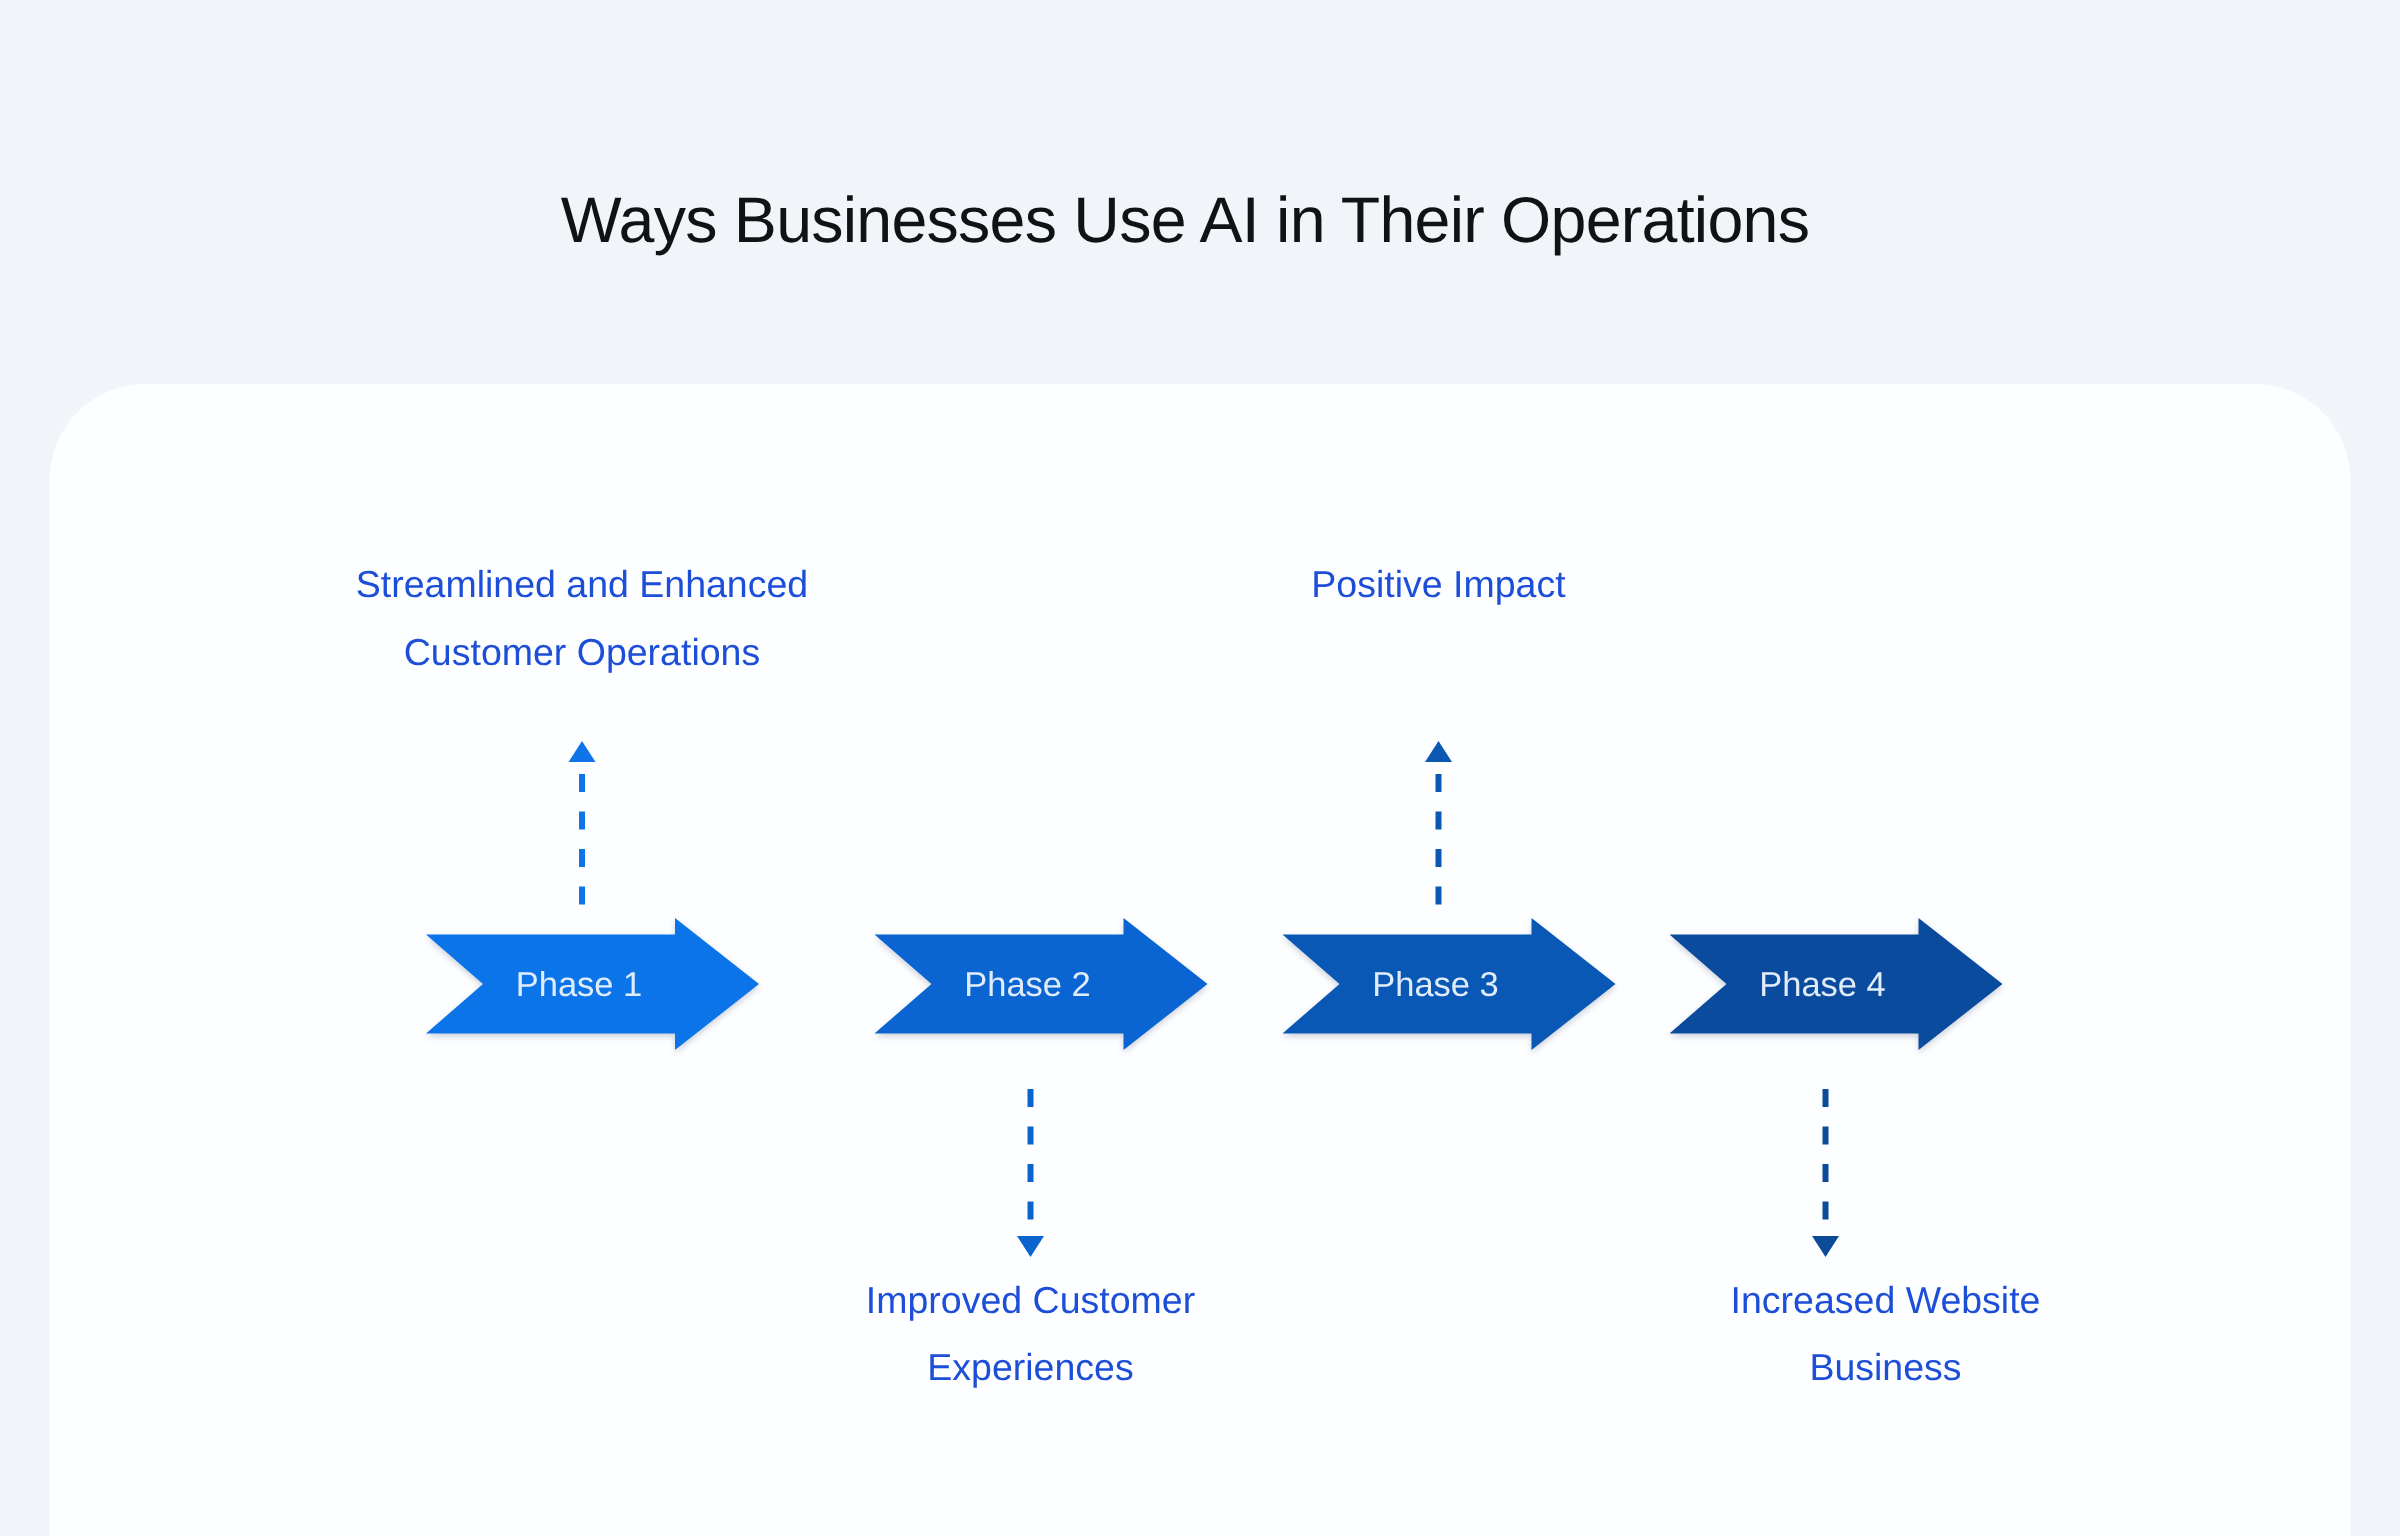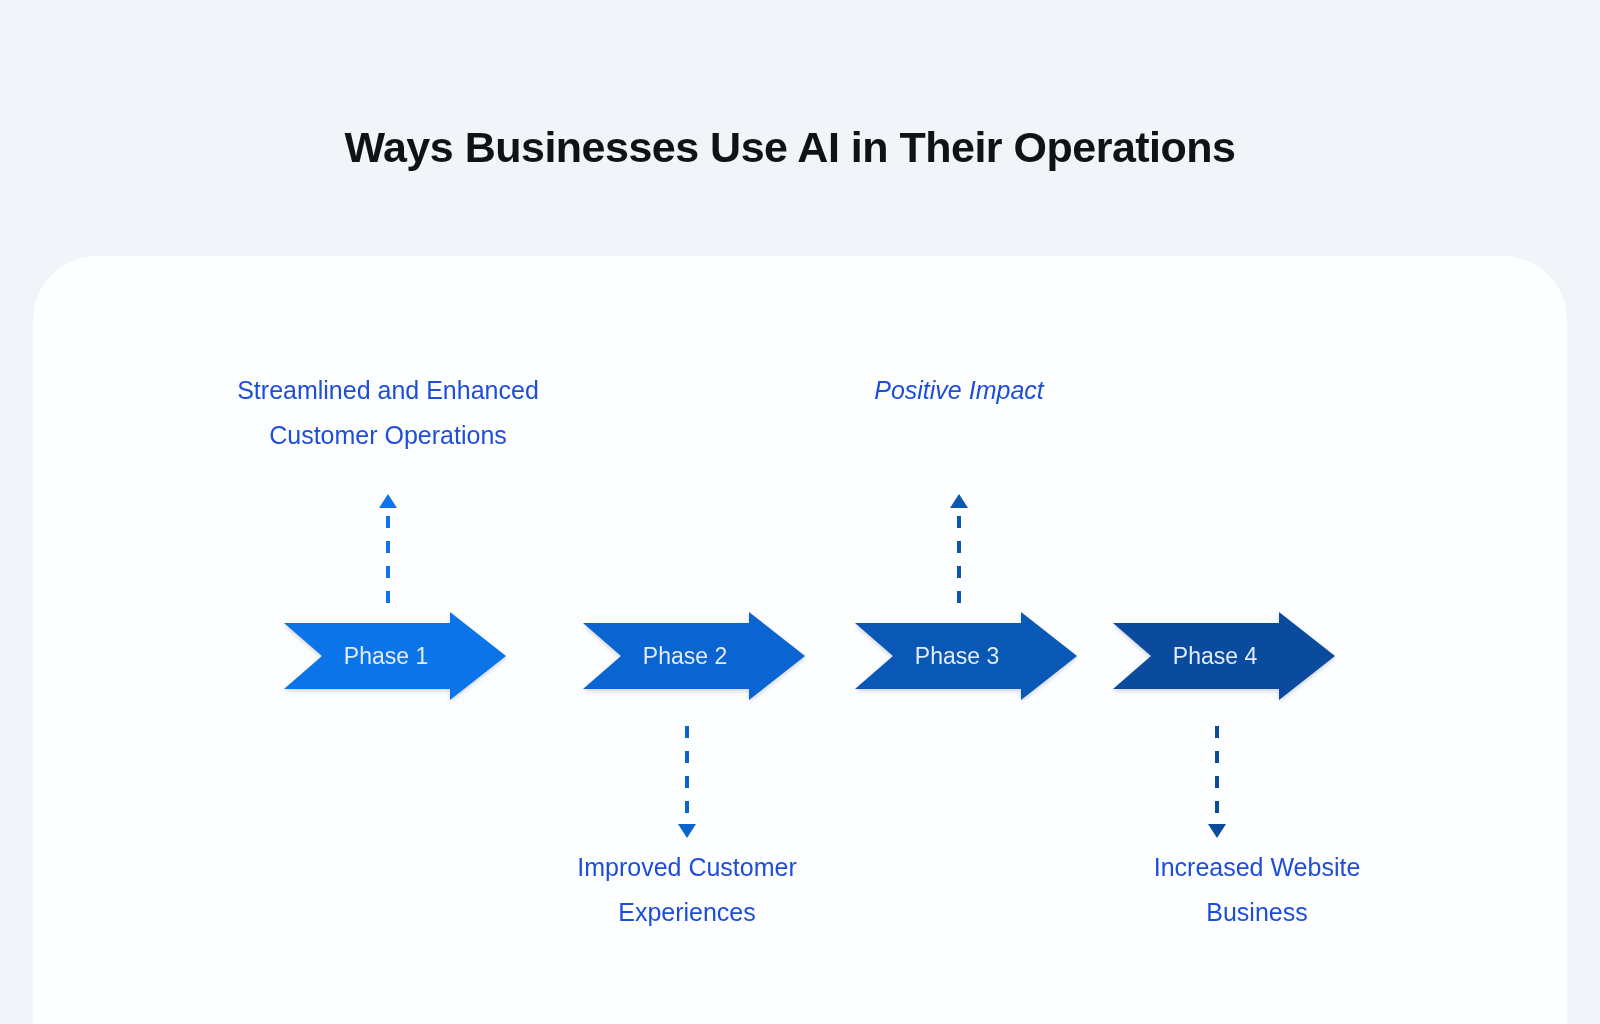--- a/index.html
+++ b/index.html
@@ -12,21 +12,21 @@
     font-family: "Liberation Sans", sans-serif;
   }
   .page-title {
     position: absolute;
     top: 123px;
     left: 0;
     width: 1580px;
     margin: 0;
     text-align: center;
     font-size: 43px;
-    font-weight: 700;
+    font-weight: 400;
     letter-spacing: -0.5px;
     color: #101214;
   }
   .card {
     position: absolute;
     left: 33px;
     right: 33px;
     top: 256px;
     height: 860px;
     background: #fdfeff;
@@ -57,21 +57,21 @@
   .p1-arrow { left: 284px; }
   .p2-arrow { left: 583px; }
   .p3-arrow { left: 855px; }
   .p4-arrow { left: 1113px; }
   .p1-conn  { left: 376px; }
   .p2-conn  { left: 675px; }
   .p3-conn  { left: 947px; }
   .p4-conn  { left: 1205px; }
   .p1-note  { left: 388px; }
   .p2-note  { left: 687px; }
-  .p3-note  { left: 959px; font-style: italic; }
+  .p3-note  { left: 959px; }
   .p4-note  { left: 1257px; }
 </style>
 </head>
 <body>
 
 <div class="stage">
 
   <h1 class="page-title">Ways Businesses Use AI in Their Operations</h1>
 
   <div class="card"></div>

